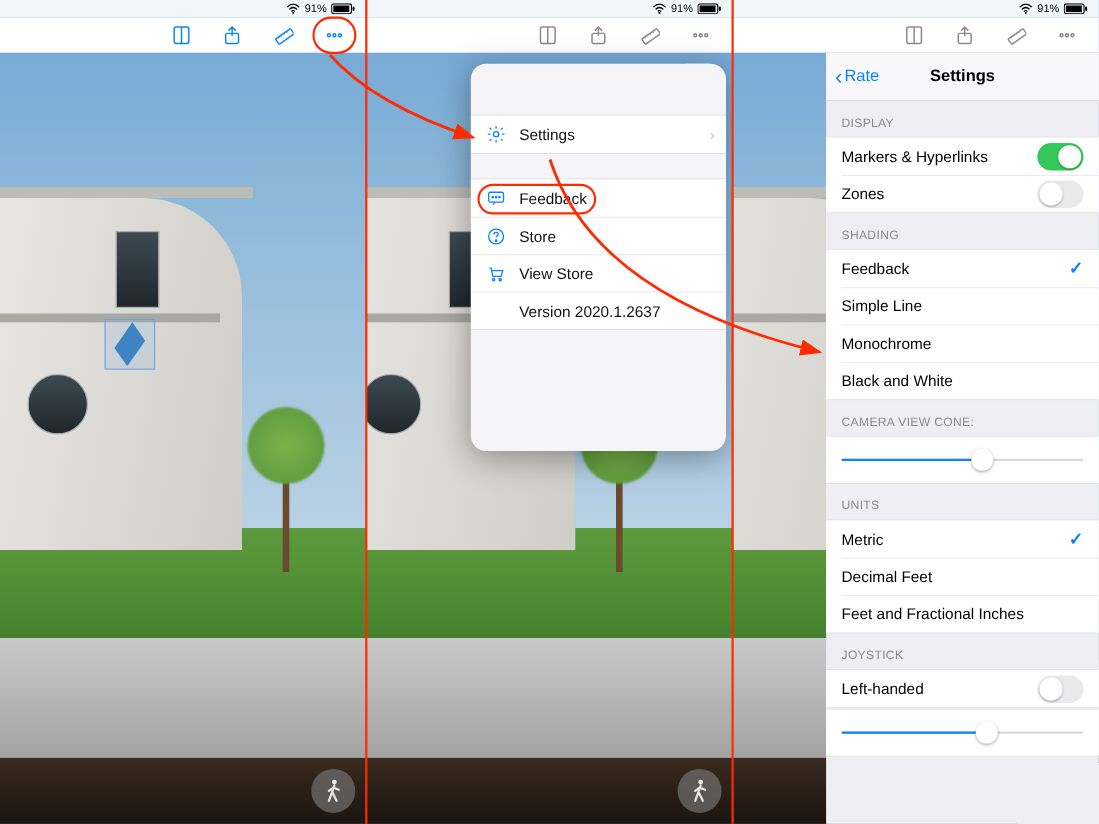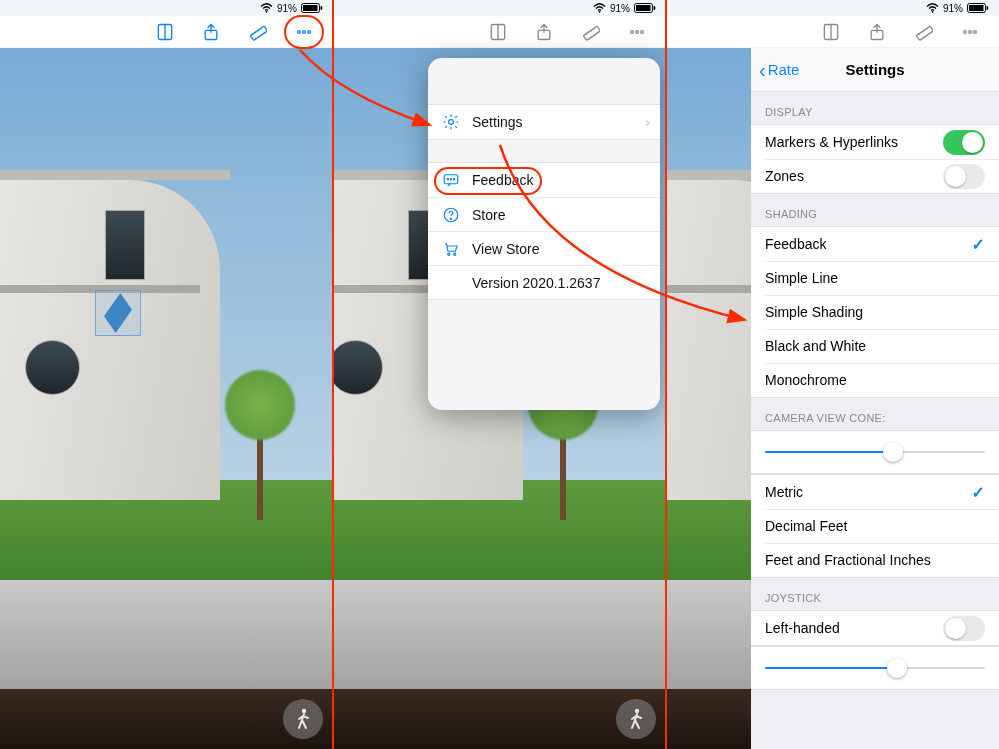--- a/index.html
+++ b/index.html
@@ -396,39 +396,37 @@
       <div class="section-label">Shading</div>
       <div class="list">
         <div class="row">
           <span>Feedback</span>
           <span class="check">✓</span>
           </div>
         <div class="row">
           <span>Simple Line</span>
           </div>
         <div class="row">
-          <span>Simple Shading</span>
+          <span>Monochrome</span>
           </div>
         <div class="row">
           <span>Black and White</span>
-          </div>
-        <div class="row">
-          <span>Monochrome</span>
           </div>
       </div>
 
       <div class="section-label">Camera View Cone:</div>
       <div class="slider-wrap">
         <div class="slider">
           <div class="track"></div>
             <div class="fill" style="width:58%;"></div>
           <div class="thumb" style="left:calc(58% - 10px);"></div>
         </div>
       </div>
 
+      <div class="section-label">Units</div>
       <div class="list">
         <div class="row">
           <span>Metric</span>
           <span class="check">✓</span>
           </div>
         <div class="row">
           <span>Decimal Feet</span>
           </div>
         <div class="row">
           <span>Feet and Fractional Inches</span>

